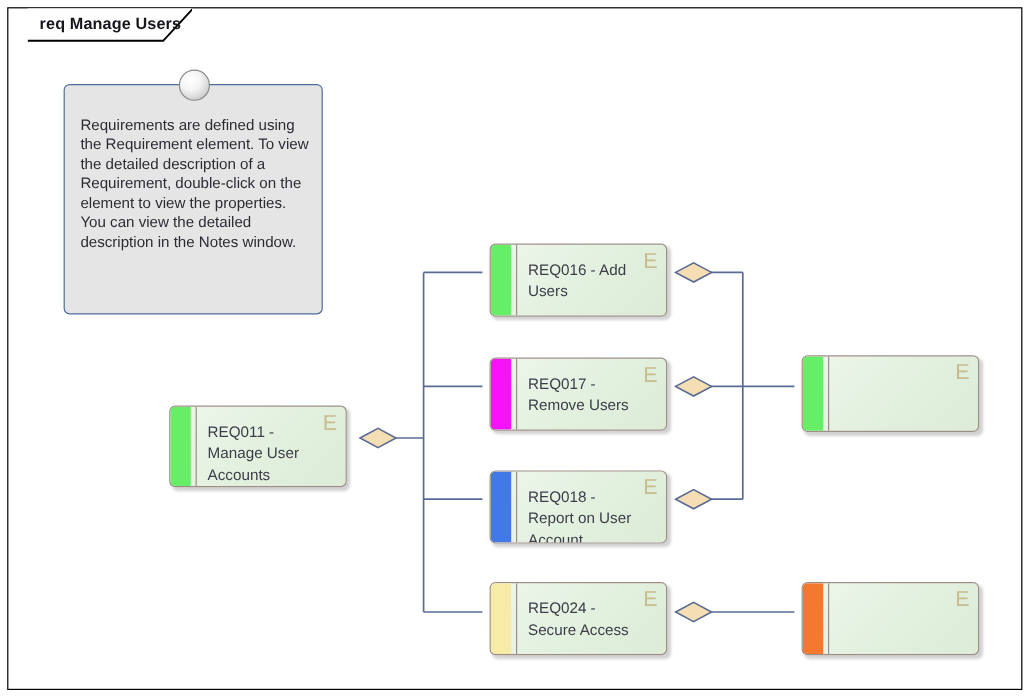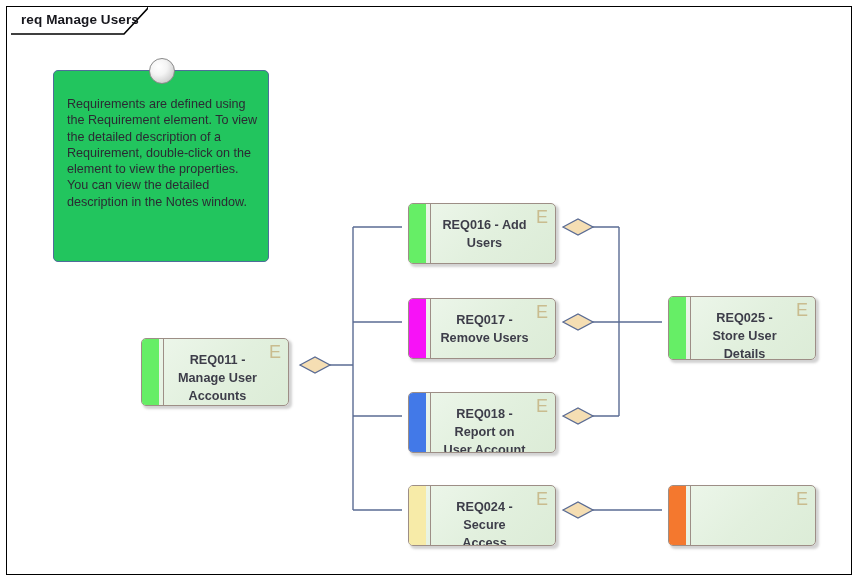--- a/index.html
+++ b/index.html
@@ -21,21 +21,21 @@
     top: 6px;
     width: 846px;
     height: 569px;
     border: 1.5px solid #000000;
     background: #ffffff;
     box-sizing: border-box;
   }
 
   #frame-tab {
     position: absolute;
-    left: 4px;
+    left: 16px;
     top: 0px;
     height: 27px;
     width: 137px;
     background: #ffffff;
     border-right: 0;
     box-sizing: border-box;
   }
   #frame-tab .tab-shape {
     position: absolute;
     left: 0;
@@ -112,25 +112,24 @@
     bottom: 0;
     width: 1.2px;
     background: #9d8e86;
   }
   .req .req-label {
     position: absolute;
     left: 31px;
     top: 12px;
     right: 26px;
     font-size: 12.7px;
-    font-weight: bold;
+    font-weight: normal;
     line-height: 18px;
     color: #3d3d49;
     white-space: pre-line;
-    text-align: center;
   }
   .req .e-icon {
     position: absolute;
     right: 7px;
     top: 4px;
     font-size: 18px;
     line-height: 18px;
     color: #c9bc8f;
     font-family: "Liberation Sans", sans-serif;
     font-weight: normal;
@@ -181,21 +180,21 @@
 
     <g stroke="#5a6b93" stroke-width="1.3" fill="#f5deb3">
       <polygon points="293,358 308,350 323,358 308,366"></polygon>
       <polygon points="556,220 571,212 586,220 571,228"></polygon>
       <polygon points="556,315 571,307 586,315 571,323"></polygon>
       <polygon points="556,409 571,401 586,409 571,417"></polygon>
       <polygon points="556,503 571,495 586,503 571,511"></polygon>
     </g>
   </svg>
 
-  <div id="note" style="background: #22c55e; border-color: rgb(79, 109, 154);">
+  <div id="note" style="background: #e5e5e5; border-color: rgb(79, 109, 154);">
     <div id="note-pin"></div>
     <div id="note-text">Requirements are defined using the Requirement element.  To view the detailed description of a Requirement, double-click on the element to view the properties. You can view the detailed description in the Notes window.</div>
   </div>
 
   <div class="req" id="el-req011" style="left: 134px; top: 331px; width: 148px; height: 68px;">
     <div class="stripe" style="background: rgb(102, 238, 102);"></div>
     <div class="stripe-sep"></div>
     <span class="e-icon" style="color: rgb(201, 188, 143);">E</span>
     <div class="req-label">REQ011 - Manage User Accounts</div>
   </div>
@@ -225,21 +224,20 @@
     <div class="stripe" style="background: rgb(247, 235, 168);"></div>
     <div class="stripe-sep"></div>
     <span class="e-icon" style="color: rgb(201, 188, 143);">E</span>
     <div class="req-label">REQ024 - Secure Access</div>
   </div>
 
   <div class="req" id="el-req025" style="left: 661px; top: 289px; width: 148px; height: 64px;">
     <div class="stripe" style="background: rgb(102, 238, 102);"></div>
     <div class="stripe-sep"></div>
     <span class="e-icon" style="color: rgb(201, 188, 143);">E</span>
-    <div class="req-label">REQ025 - Store User Details</div>
   </div>
 
   <div class="req" id="el-req026" style="left: 661px; top: 478px; width: 148px; height: 61px;">
     <div class="stripe" style="background: rgb(244, 120, 46);"></div>
     <div class="stripe-sep"></div>
     <span class="e-icon" style="color: rgb(201, 188, 143);">E</span>
   </div>
 
 </div>
 

